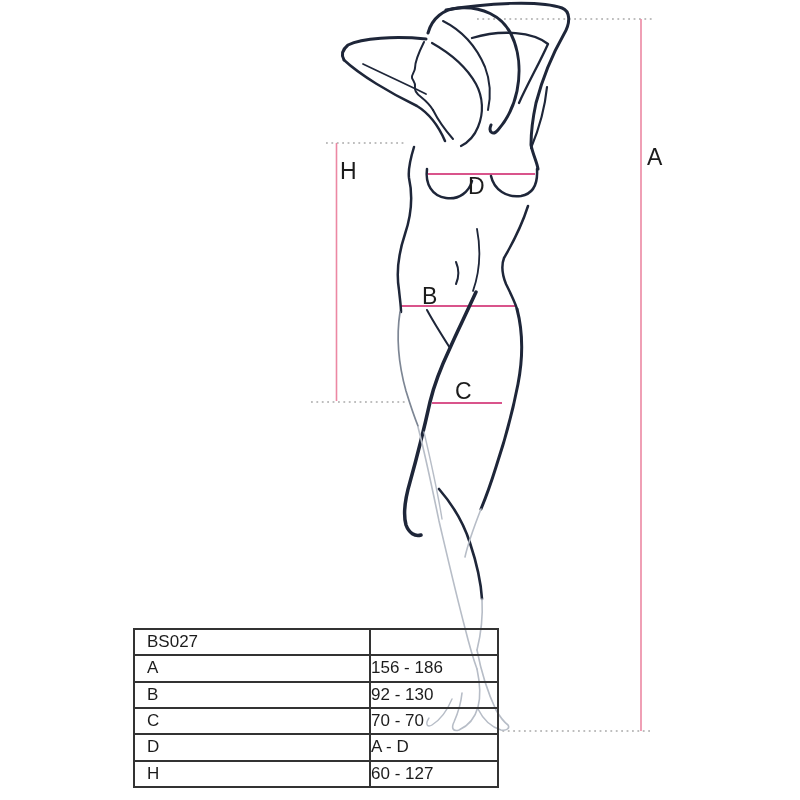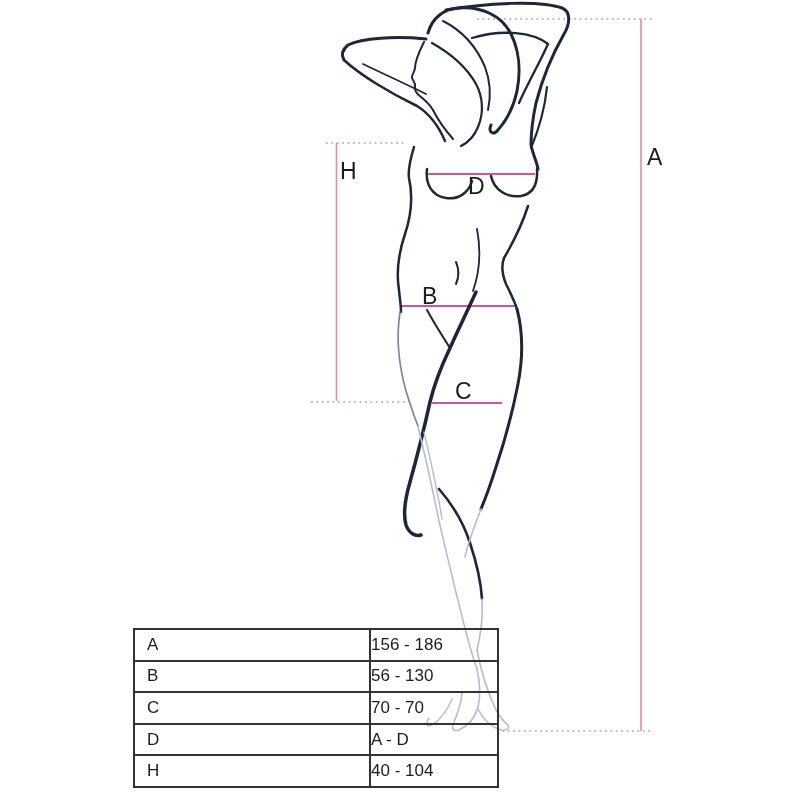--- a/index.html
+++ b/index.html
@@ -108,35 +108,39 @@
 
   <span class="measure-label" style="left:647px;top:146px;">A</span>
   <span class="measure-label" style="left:340px;top:160px;">H</span>
   <span class="measure-label" style="left:468px;top:175px;">D</span>
   <span class="measure-label" style="left:422px;top:285px;">B</span>
   <span class="measure-label" style="left:455px;top:380px;">C</span>
 
   <table class="size-table">
     <tbody>
       <tr>
+        <td class="lbl">BS027</td>
+        <td class="val"></td>
+      </tr>
+      <tr>
         <td class="lbl">A</td>
         <td class="val">156 - 186</td>
       </tr>
       <tr>
         <td class="lbl">B</td>
-        <td class="val">56 - 130</td>
+        <td class="val">92 - 130</td>
       </tr>
       <tr>
         <td class="lbl">C</td>
         <td class="val">70 - 70</td>
       </tr>
       <tr>
         <td class="lbl">D</td>
         <td class="val">A - D</td>
       </tr>
       <tr>
         <td class="lbl">H</td>
-        <td class="val">40 - 104</td>
+        <td class="val">60 - 127</td>
       </tr>
     </tbody>
   </table>
 
 </div>
 
 </body></html>

